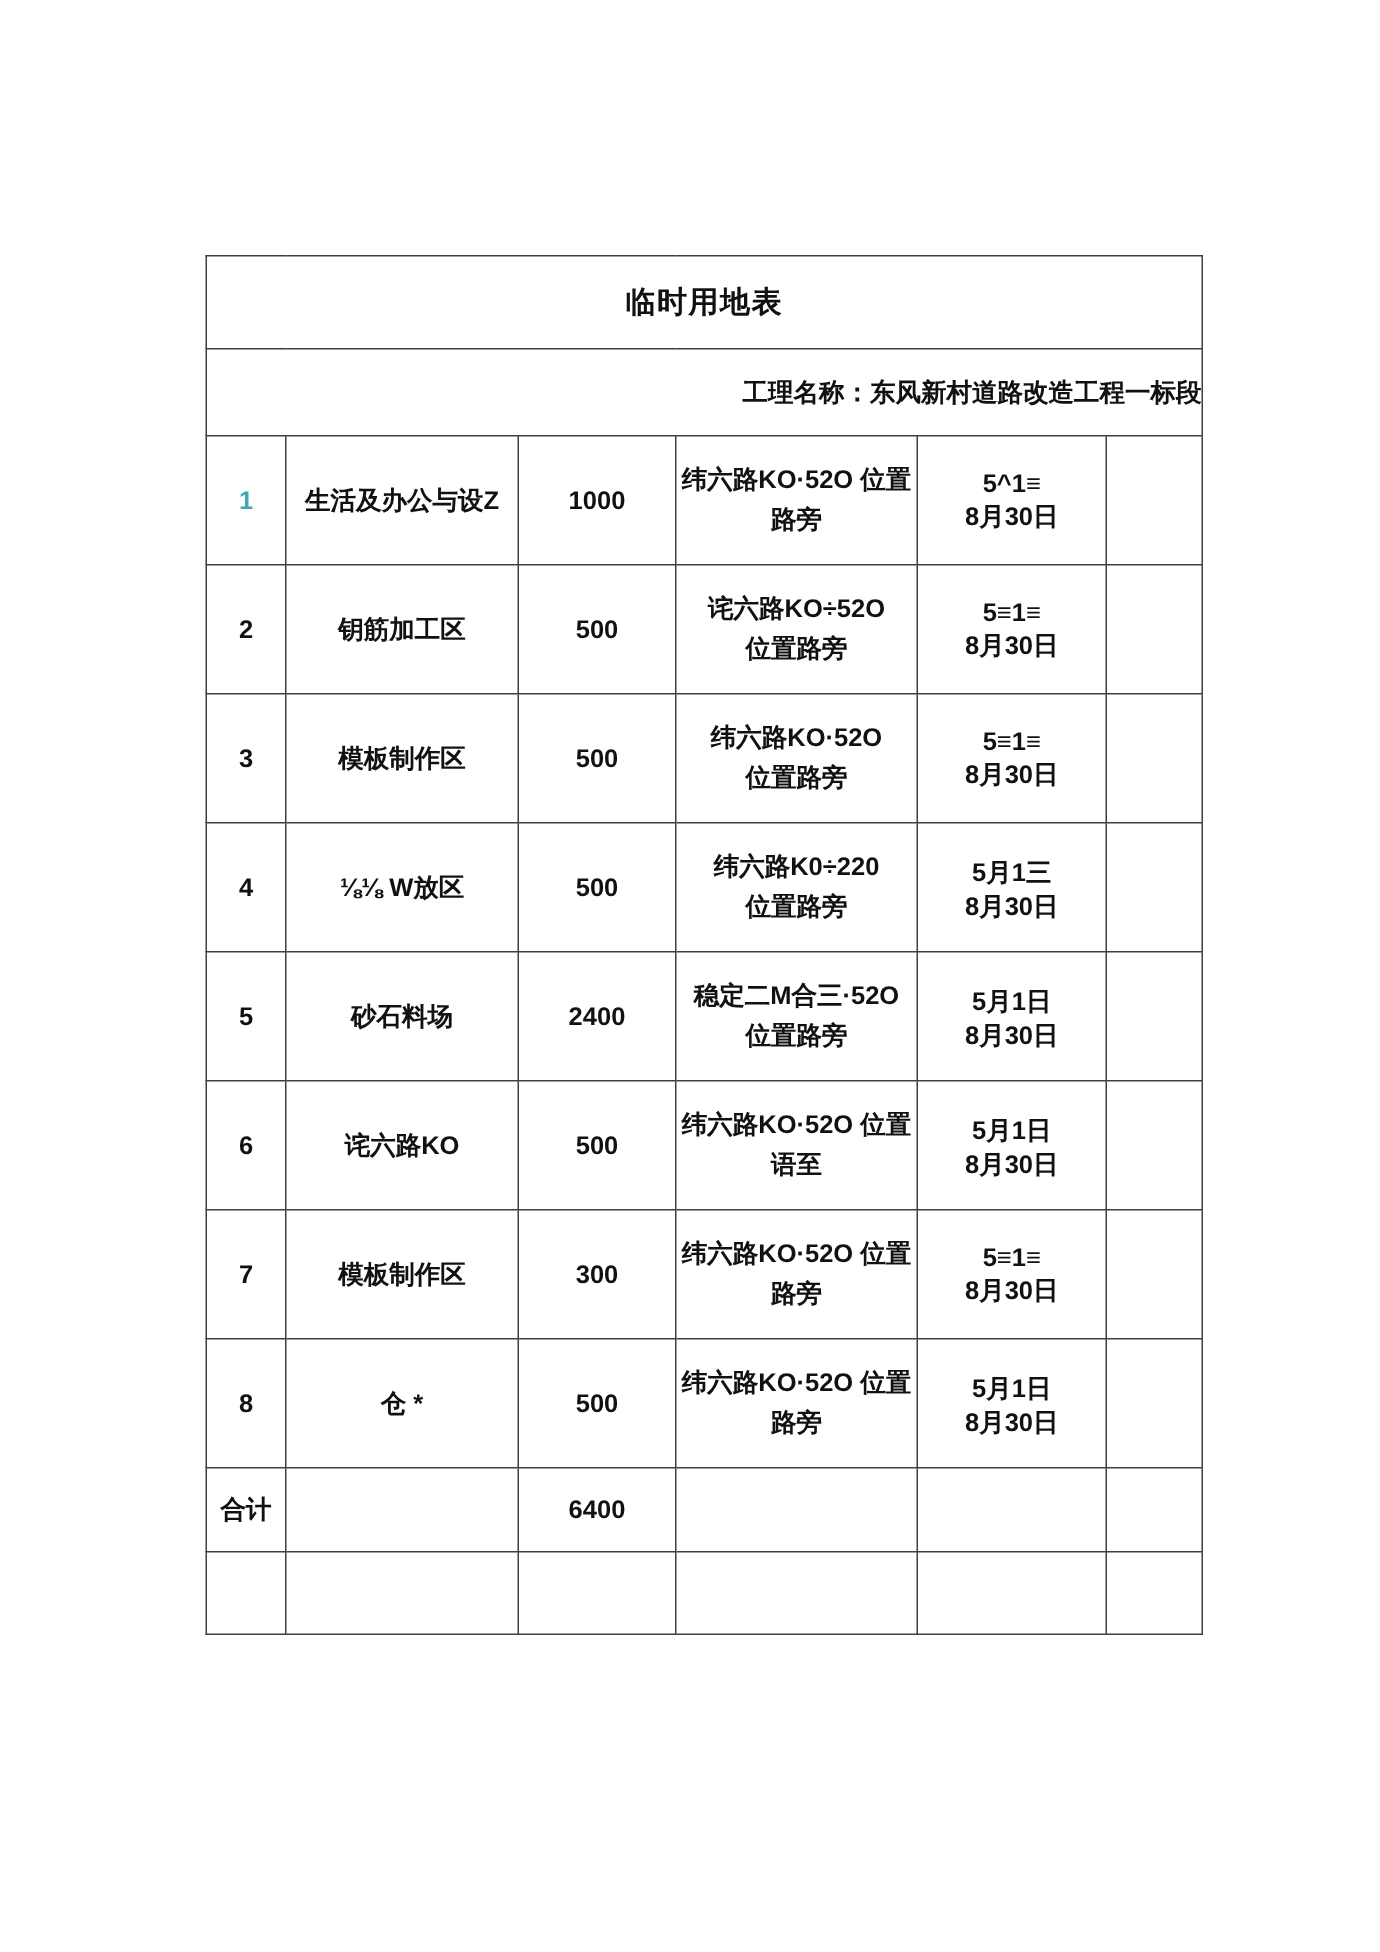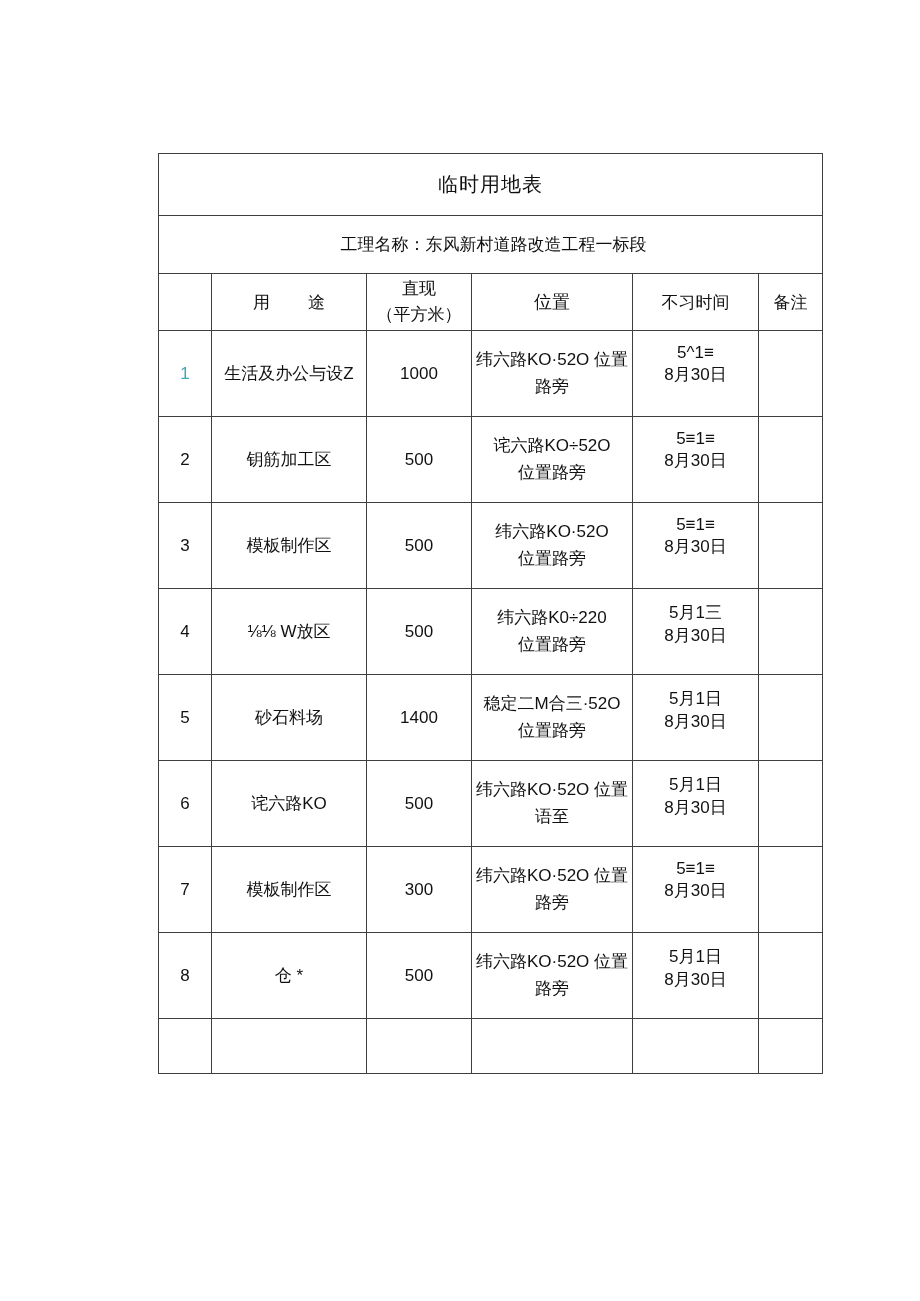--- a/index.html
+++ b/index.html
@@ -11,49 +11,48 @@
   .page {
     position: relative;
     width: 920px;
     height: 1301px;
     background: #ffffff;
     overflow: hidden;
   }
   table.land-table {
     position: absolute;
     left: 137px;
-    top: 153px;
+    top: 170px;
     width: 664px;
     border-collapse: collapse;
     table-layout: fixed;
-    font-weight: normal;
+    font-weight: bold;
     font-size: 17px;
     color: var(--text, #111111);
-    margin-left: 21px;
   }
   table.land-table td {
     border: 1px solid var(--border, #3f3f3f);
     vertical-align: middle;
     text-align: center;
     overflow: hidden;
     padding: 0;
   }
   tr.title-row td { height: 62px; font-size: 20px; letter-spacing: 1px; }
-  tr.project-row td { height: 58px; text-align: center; padding-left: 6px; font-size: 17px; }
+  tr.project-row td { height: 58px; text-align: right; padding-left: 6px; font-size: 17px; }
   tr.header-row td { height: 57px; font-size: 17px; }
   tr.header-row td.h-loc { font-size: 18px; }
   tr.data-row td { height: 86px; }
   tr.total-row td { height: 56px; }
   tr.empty-row td { height: 55px; }
   .line { display: block; line-height: 1.55; }
   .ws-pre { white-space: pre; }
   .c-time .time-wrap {
     display: flex;
     flex-direction: column;
-    justify-content: flex-start;
+    justify-content: center;
     height: 84px;
     padding: 11px 0 9px 0;
   }
   .accent { color: var(--accent-index, #3fa8b8); }
 </style>
 </head>
 <body>
 
 <div class="page">
   <table class="land-table">
@@ -68,31 +67,20 @@
 
     <tbody>
         <tr class="title-row">
       <td colspan="6">临时用地表</td>
     </tr>
 
     <tr class="project-row">
       <td colspan="6">工理名称：东风新村道路改造工程一标段</td>
     </tr>
 
-    <tr class="header-row">
-      <td></td>
-      <td><span class="ws-pre">用        途</span></td>
-      <td>
-        <span class="line">直现</span>
-        <span class="line">（平方米）</span>
-      </td>
-      <td class="h-loc">位置</td>
-      <td>不习时间</td>
-      <td>备注</td>
-    </tr>
 
     <tr class="data-row">
       <td class="c-idx"><span class="accent">1</span></td>
       <td class="c-use">生活及办公与设Z</td>
       <td class="c-area">1000</td>
       <td class="c-loc">
         <span class="line">纬六路KO·52O 位置</span>
         <span class="line">路旁</span>
       </td>
       <td class="c-time">
@@ -151,21 +139,21 @@
           <span>5月1三</span>
           <span>8月30日</span>
         </div>
       </td>
       <td class="c-remark"></td>
     </tr>
 
     <tr class="data-row">
       <td class="c-idx"><span>5</span></td>
       <td class="c-use">砂石料场</td>
-      <td class="c-area">1400</td>
+      <td class="c-area">2400</td>
       <td class="c-loc">
         <span class="line">稳定二M合三·52O</span>
         <span class="line">位置路旁</span>
       </td>
       <td class="c-time">
         <div class="time-wrap">
           <span>5月1日</span>
           <span>8月30日</span>
         </div>
       </td>
@@ -216,20 +204,28 @@
       </td>
       <td class="c-time">
         <div class="time-wrap">
           <span>5月1日</span>
           <span>8月30日</span>
         </div>
       </td>
       <td class="c-remark"></td>
     </tr>
 
+    <tr class="total-row">
+      <td>合计</td>
+      <td></td>
+      <td>6400</td>
+      <td></td>
+      <td></td>
+      <td></td>
+    </tr>
 
     <tr class="empty-row">
       <td></td>
       <td></td>
       <td></td>
       <td></td>
       <td></td>
       <td></td>
     </tr>
   </tbody>

